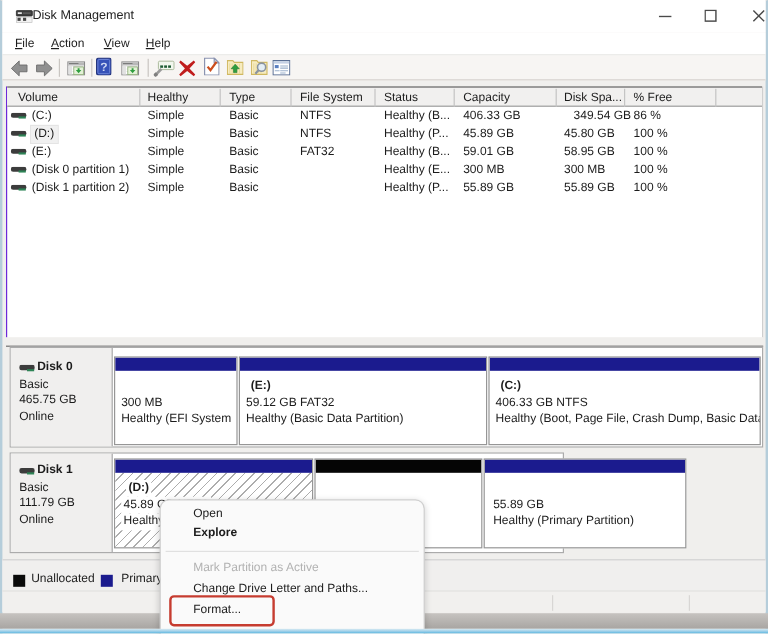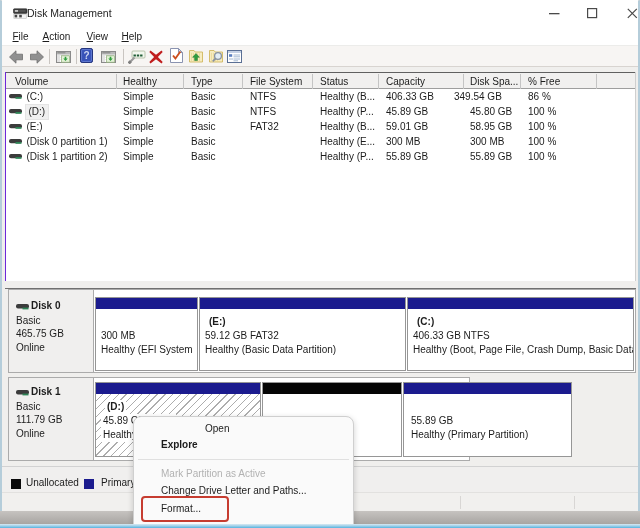--- a/index.html
+++ b/index.html
@@ -169,21 +169,21 @@
       <svg class="abs" style="left:3px;top:5px" width="14" height="7">
         <rect x="0" y="0" width="13" height="4.2" rx="2" fill="#3c3c3c"></rect>
         <rect x="6.5" y="3" width="6" height="1.8" fill="#2e8456"></rect>
       </svg>
       <span style="left:20.5px">(C:)</span>
       <span style="left:117px">Simple</span>
       <span style="left:185px">Basic</span>
       <span style="left:244px">NTFS</span>
       <span style="left:314px">Healthy (B...</span>
       <span style="left:380px">406.33 GB</span>
-      <span style="left:448px">349.54 GB</span>
+      <span style="left:472px">349.54 GB</span>
       <span style="left:522px">86 %</span>
     </div>
   <div class="lrow" style="top:32px">
       <svg class="abs" style="left:3px;top:5px" width="14" height="7">
         <rect x="0" y="0" width="13" height="4.2" rx="2" fill="#3c3c3c"></rect>
         <rect x="6.5" y="3" width="6" height="1.8" fill="#2e8456"></rect>
       </svg>
       <span style="left:20.0px;top:0.5px;background:#f0f0f0;outline:1px solid #e4e4e4;padding:0 2.5px;line-height:14px;">(D:)</span>
       <span style="left:117px">Simple</span>
       <span style="left:185px">Basic</span>
@@ -303,20 +303,20 @@
 </div>
 
 <div id="statusbar">
   <div class="ssep" style="left:458px"></div>
   <div class="ssep" style="left:572px"></div>
 </div>
 <div id="graybase"></div>
 <div id="cyanbase"></div>
 
 <div id="ctxmenu">
-  <div class="mi" style="top:5px;margin-left:44px;">Open</div>
+  <div class="mi" style="top:5px;">Open</div>
   <div class="mi" style="top:21px;font-weight:bold;">Explore</div>
   <div class="abs" style="left:4px;right:4px;top:42px;height:1px;background:#e0e0e0;"></div>
   <div class="mi" style="top:67px;">Change Drive Letter and Paths...</div>
   <div class="mi" style="top:50px;color:#b2b2b2;">Mark Partition as Active</div>
   <div class="mi" style="top:85px;">Format...</div>
 </div>
 <div id="redbox"></div>
 
 </body></html>

